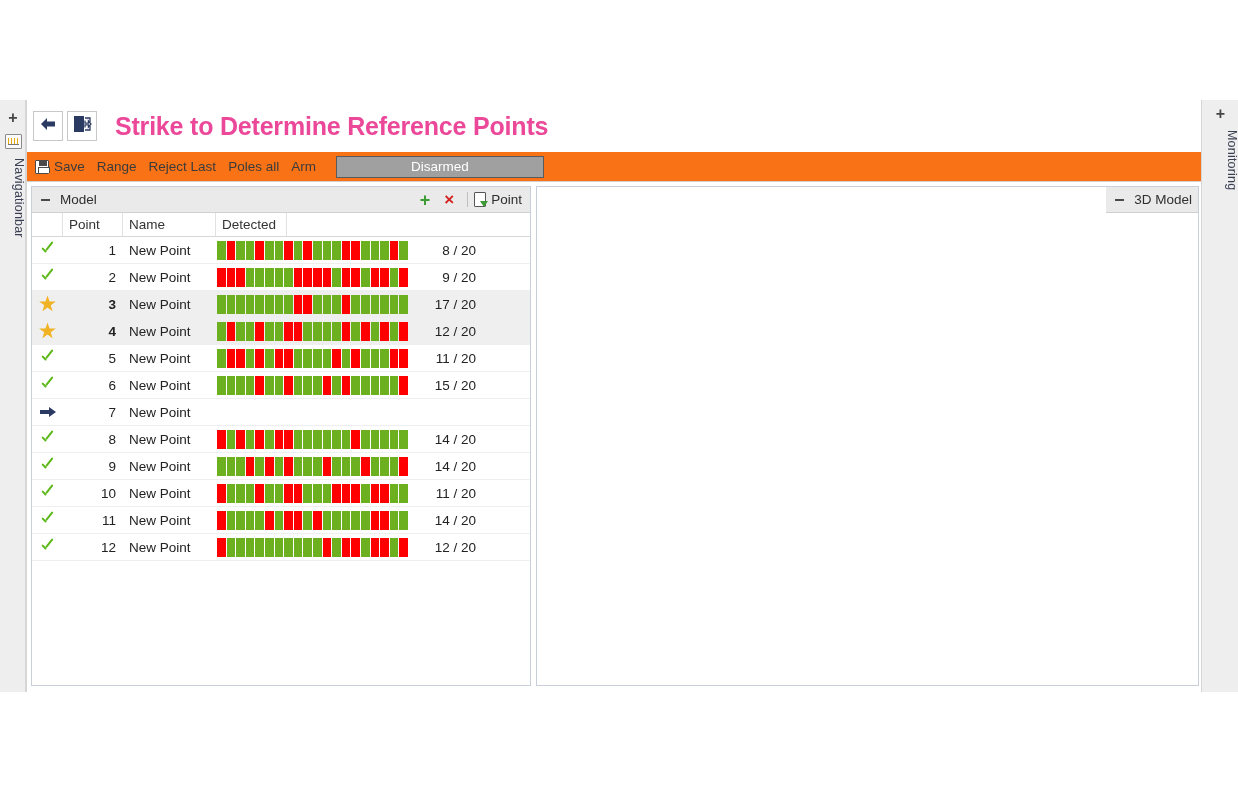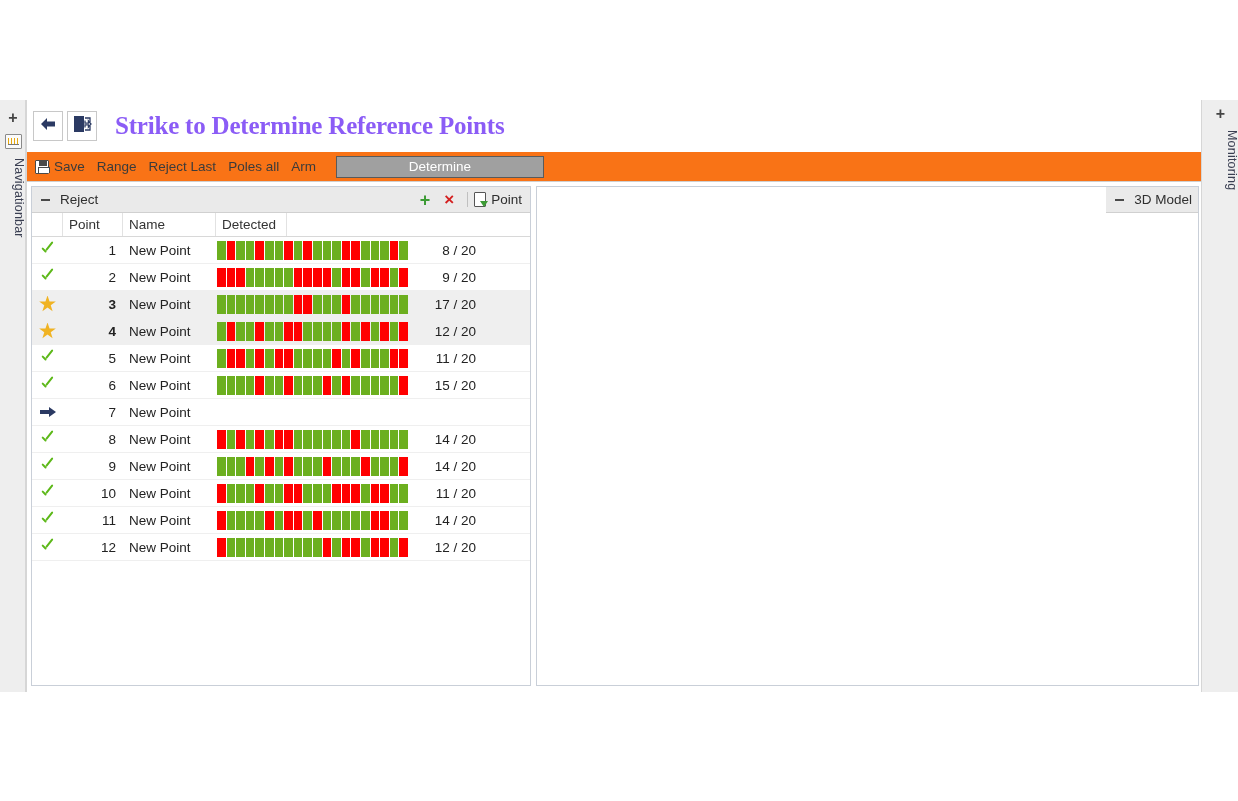--- a/index.html
+++ b/index.html
@@ -100,24 +100,23 @@
     width: 30px; height: 30px;
     border: 1px solid #c8c8c8;
     background: #ffffff;
     display: flex; align-items: center; justify-content: center;
     margin-right: 4px;
     cursor: pointer;
   }
   #page-title {
     font-size: 25px;
     font-weight: bold;
-    color: #8b5cf6;
+    color: #ec4899;
     margin-left: 14px;
     letter-spacing: -0.2px;
-    font-family: Liberation Serif, serif;
   }
 
   
   #toolbar {
     height: 30px;
     flex: 0 0 30px;
     background: #f97316;
     border-bottom: 1px solid #cfcfcf;
     display: flex;
     align-items: center;
@@ -368,29 +367,29 @@
 
     <div id="toolbar">
       <div class="tb-item first">
         <span class="floppy"></span>
         <span>Save</span>
       </div>
       <div class="tb-item">Range</div>
       <div class="tb-item">Reject Last</div>
       <div class="tb-item">Poles all</div>
       <div class="tb-item">Arm</div>
-      <div id="arm-status">Determine</div>
+      <div id="arm-status">Disarmed</div>
     </div>
 
     <div id="content">
 
       <div class="panel" id="points-panel">
         <div class="panel-head">
           <span class="collapse-box"></span>
-          <span>Reject</span>
+          <span>Model</span>
           <span class="spacer"></span>
           <span class="head-plus">+</span>
           <span class="head-x">×</span>
           <span class="head-sep"></span>
           <span class="import-btn">
             <span class="doc-icon"></span>
             <span>Point</span>
           </span>
         </div>
 

